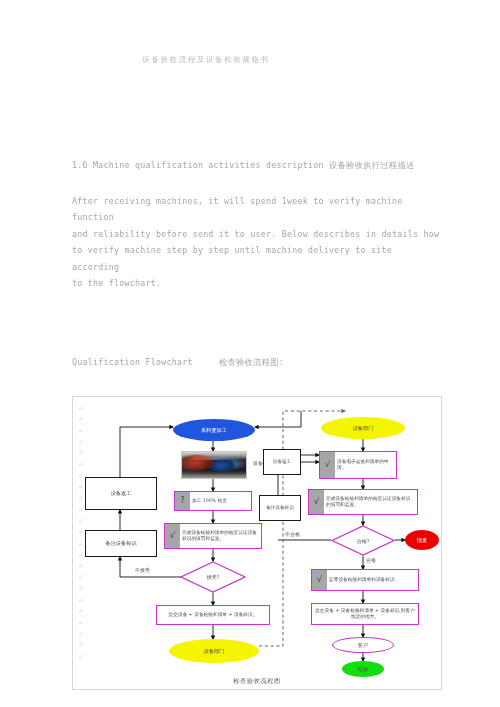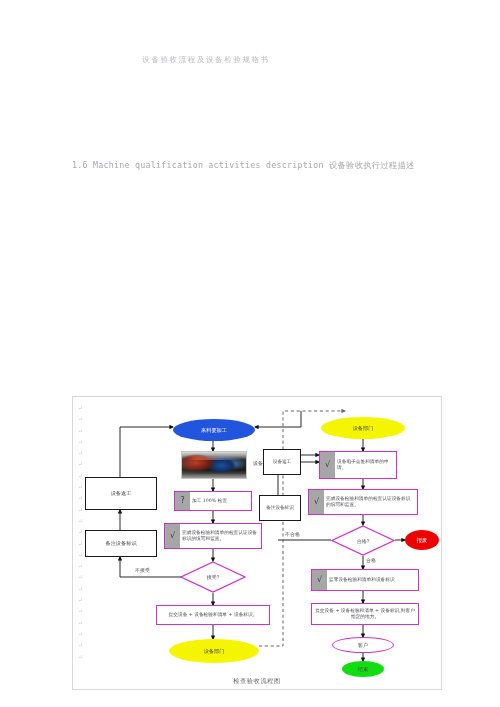--- a/index.html
+++ b/index.html
@@ -222,22 +222,27 @@
 <body>
 
 <div class="page">
 
   <div class="doc-header">设备验收流程及设备检验规格书</div>
 
   <div class="body-copy">
     <div class="gap-md"></div>
     <p class="para">1.6 Machine qualification activities description 设备验收执行过程描述</p>
     <div class="gap-md"></div>
+    <p class="para">After receiving machines, it will spend 1week to verify machine function
+and reliability before send it to user. Below describes in details how
+to verify machine step by step until machine delivery to site according
+to the flowchart.</p>
     <div class="gap-lg"></div>
     <div class="gap-xl"></div>
+    <p class="para"><span class="flow-inline">Qualification Flowchart</span><span class="flow-inline">&nbsp;&nbsp;&nbsp;&nbsp;&nbsp;</span><span class="flow-inline cn-part">检查验收流程图:</span></p>
   </div>
 
   <div class="flow-frame">
     <div class="flow-canvas">
 
       <div class="gutter">
         ↵<br>↵<br>↵<br>↵<br>↵<br>↵<br>↵<br>↵<br>↵<br>↵<br>↵<br>↵<br>↵<br>↵<br>↵<br>↵<br>↵<br>↵<br>↵<br>↵<br>↵<br>↵<br>↵
       </div>
 
       <svg class="flow-svg" viewBox="0 0 368 292">

